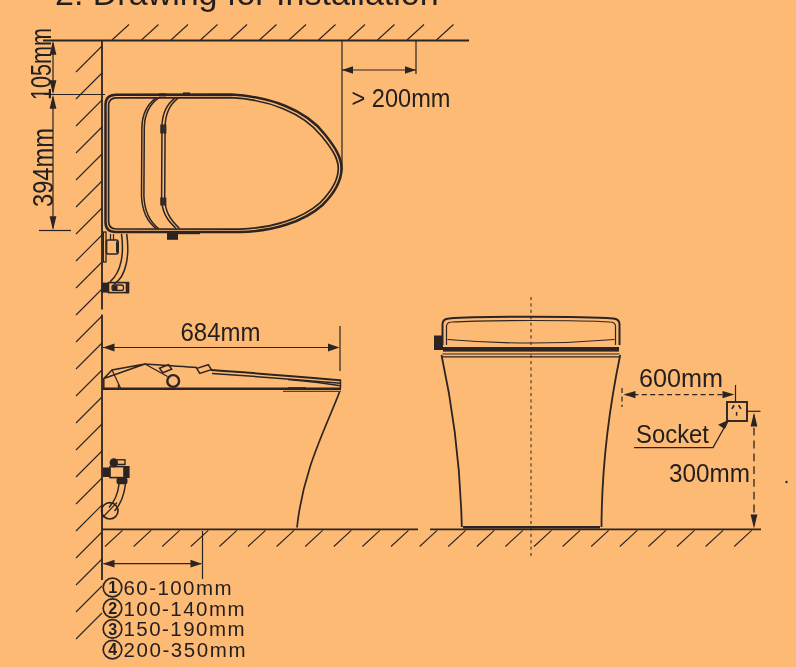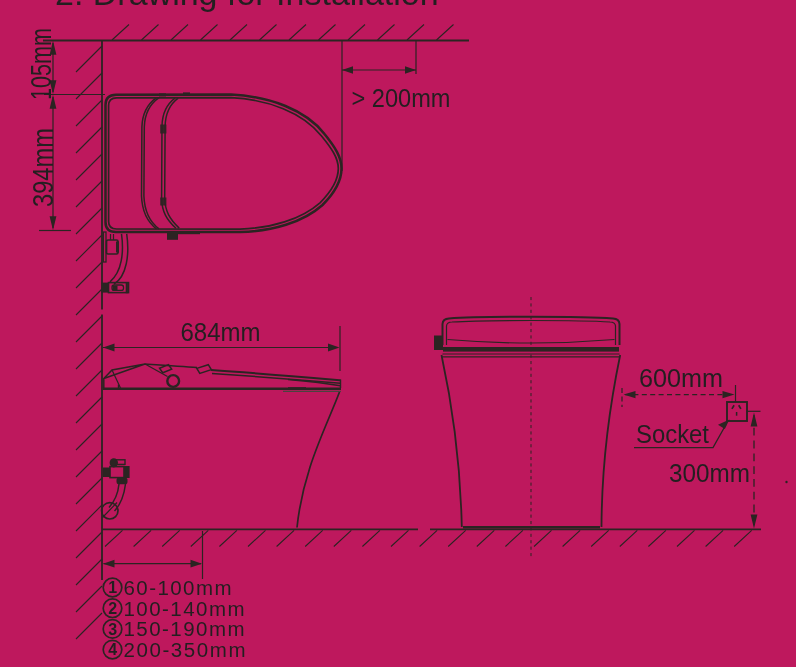--- a/index.html
+++ b/index.html
@@ -1,16 +1,16 @@
 <!DOCTYPE html>
 <html><head>
 <meta charset="utf-8">
 <style>
 html,body{margin:0;padding:0;background:#ffffff;}
-#page{position:relative;width:796px;height:667px;overflow:hidden;background:#be185d;
+#page{position:relative;width:796px;height:667px;overflow:hidden;background:#fdba74;
  font-family:"Liberation Sans", sans-serif;text-align:right;}
 svg{position:absolute;left:0;top:0;}
 </style>
 </head>
 <body>
 <div id="page">
 <svg width="796" height="667" viewBox="0 0 796 667">
 <g fill="none" stroke="#2b2422" stroke-linecap="butt">
 
 <text x="55" y="5" font-size="34" fill="#231f20" stroke="none">2. Drawing for Installation</text>

